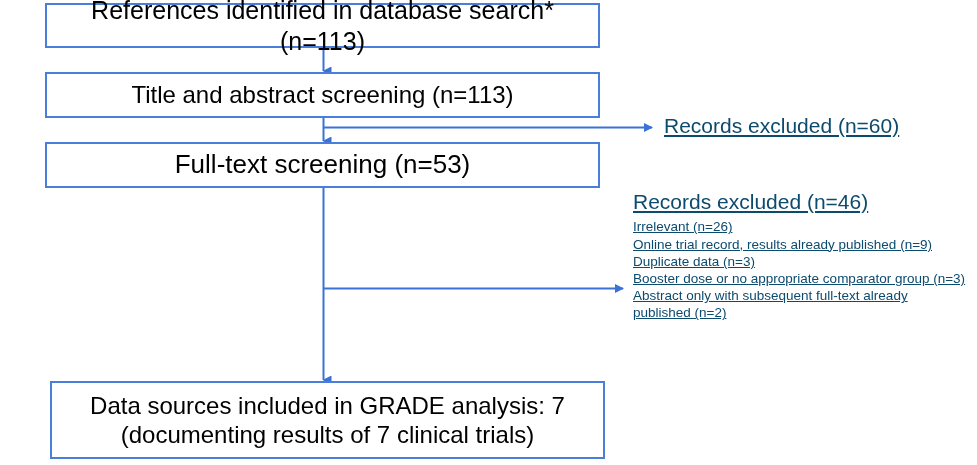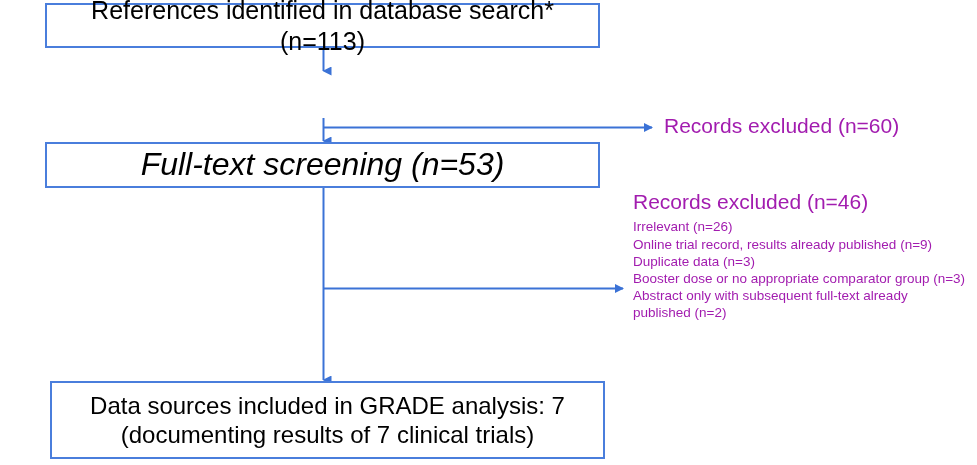--- a/index.html
+++ b/index.html
@@ -47,41 +47,41 @@
     font-size: 25px;
   }
   #box-title-abstract {
     left: 5px;  top: 72px;
     width: 555px; height: 46px;
     font-size: 24px;
   }
   #box-fulltext {
     left: 5px;  top: 142px;
     width: 555px; height: 46px;
-    font-size: 32px;
-    font-style: italic;
+    font-size: 26px;
   }
   #box-included {
     left: 10px;  top: 381px;
     width: 555px; height: 78px;
     font-size: 24px;
   }
 
   
   #connectors {
     position: absolute;
     left: 0; top: 0;
     width: 977px; height: 465px;
     pointer-events: none;
   }
 
   
   .side-note {
     position: absolute;
-    color: #a21caf;
+    color: #0c4a6e;
+    text-decoration: underline;
   }
   #note-excluded-60 {
     left: 624px;
     top: 114px;
     font-size: 21px;
     white-space: nowrap;
   }
   #note-excluded-46 {
     left: 593px;
     top: 188px;
@@ -126,20 +126,23 @@
 
     <line x1="283.5" y1="188" x2="283.5" y2="380" stroke="#3b72d6" stroke-width="2" marker-end="url(#arrow-down)"></line>
 
     <line x1="283.5" y1="288.5" x2="583" y2="288.5" stroke="#3b72d6" stroke-width="2" marker-end="url(#arrow-right)"></line>
   </svg>
 
   <div class="flow-box" id="box-identified">
     <span class="box-text">References identified in database search* (n=113)</span>
   </div>
 
+  <div class="flow-box" id="box-title-abstract">
+    <span class="box-text">Title and abstract screening (n=113)</span>
+  </div>
 
   <div class="flow-box" id="box-fulltext">
     <span class="box-text">Full-text screening (n=53)</span>
   </div>
 
   <div class="flow-box" id="box-included">
     <span class="box-text">Data sources included in GRADE analysis: 7
 (documenting results of 7 clinical trials)</span>
   </div>
 

